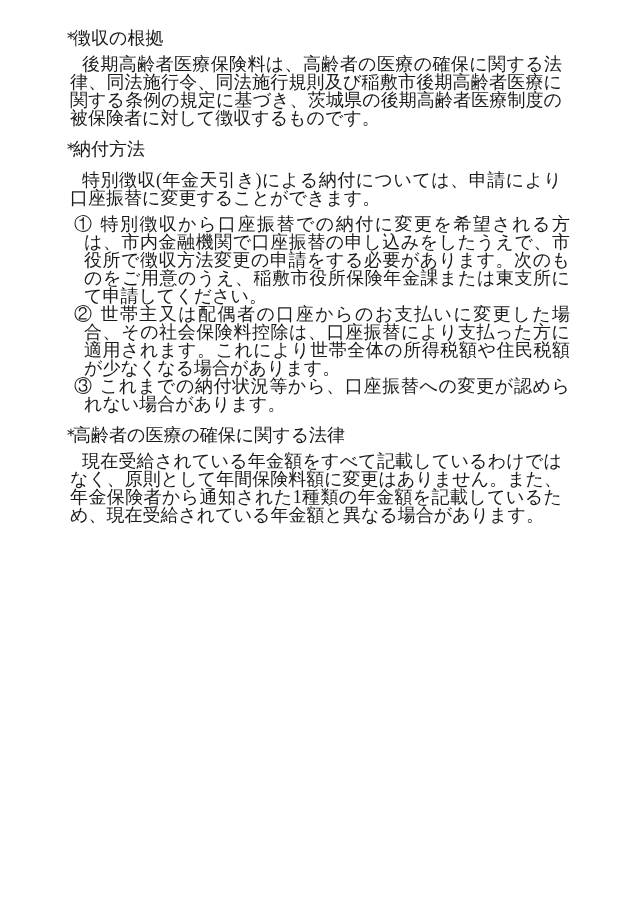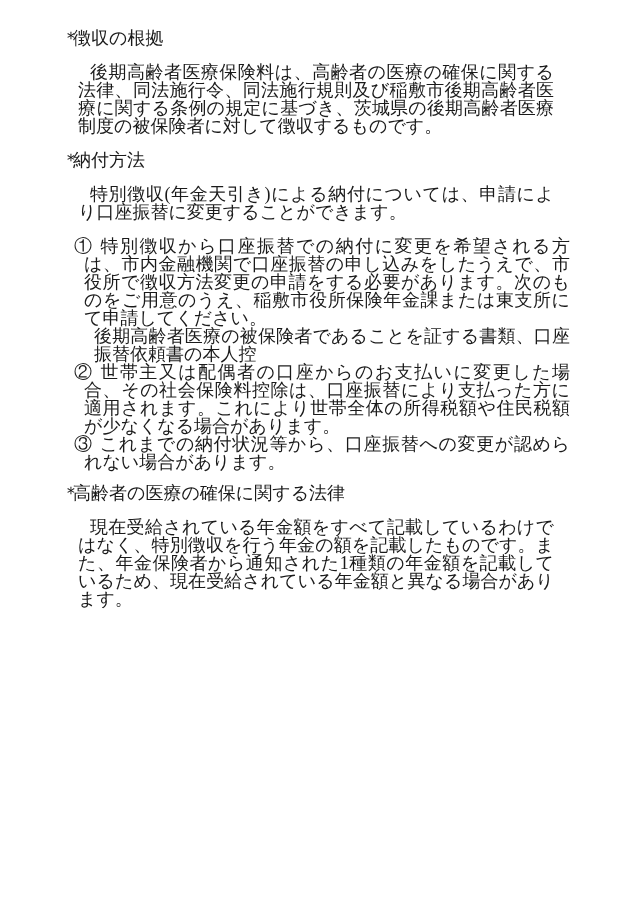--- a/index.html
+++ b/index.html
@@ -26,21 +26,21 @@
   .heading {
     margin: 0;
     white-space: nowrap;
   }
   .heading .marker {
     display: inline-block;
     width: 11px;
     overflow: visible;
   }
   .para {
-    margin: 16px;
+    margin: 8px;
     text-indent: 12px;
     text-align: justify;
   }
   .item {
     margin: 0 0 0 22px;
     text-indent: -10px;
     text-align: justify;
   }
   .item .num {
     margin-right: 7px;
@@ -58,24 +58,23 @@
       <div class="section">
         <div class="heading"><span class="marker">＊</span><span>徴収の根拠</span></div>
         <div class="para">後期高齢者医療保険料は、高齢者の医療の確保に関する法律、同法施行令、同法施行規則及び稲敷市後期高齢者医療に関する条例の規定に基づき、茨城県の後期高齢者医療制度の被保険者に対して徴収するものです。</div>
       </div>
       <div class="section">
         <div class="heading"><span class="marker">＊</span><span>納付方法</span></div>
       </div>
       <div class="section">
         <div class="para">特別徴収(年金天引き)による納付については、申請により口座振替に変更することができます。</div>
         <div class="item"><span class="num">①</span><span>特別徴収から口座振替での納付に変更を希望される方は、市内金融機関で口座振替の申し込みをしたうえで、市役所で徴収方法変更の申請をする必要があります。次のものをご用意のうえ、稲敷市役所保険年金課または東支所にて申請してください。</span></div>
-        <div class="note">後期高齢者医療の被保険者であることを証する書類、口座振替依頼書の本人控</div>
         <div class="item"><span class="num">②</span><span>世帯主又は配偶者の口座からのお支払いに変更した場合、その社会保険料控除は、口座振替により支払った方に適用されます。これにより世帯全体の所得税額や住民税額が少なくなる場合があります。</span></div>
         <div class="item"><span class="num">③</span><span>これまでの納付状況等から、口座振替への変更が認められない場合があります。</span></div>
       </div>
       <div class="section">
         <div class="heading"><span class="marker">＊</span><span>高齢者の医療の確保に関する法律</span></div>
-        <div class="para">現在受給されている年金額をすべて記載しているわけではなく、特別徴収を行う年金の額を記載したものです。また、年金保険者から通知された1種類の年金額を記載しているため、現在受給されている年金額と異なる場合があります。</div>
+        <div class="para">現在受給されている年金額をすべて記載しているわけではなく、原則として年間保険料額に変更はありません。また、年金保険者から通知された1種類の年金額を記載しているため、現在受給されている年金額と異なる場合があります。</div>
       </div>
       <div class="section">
       </div>
     </div>
 </div>
 
 </body></html>

